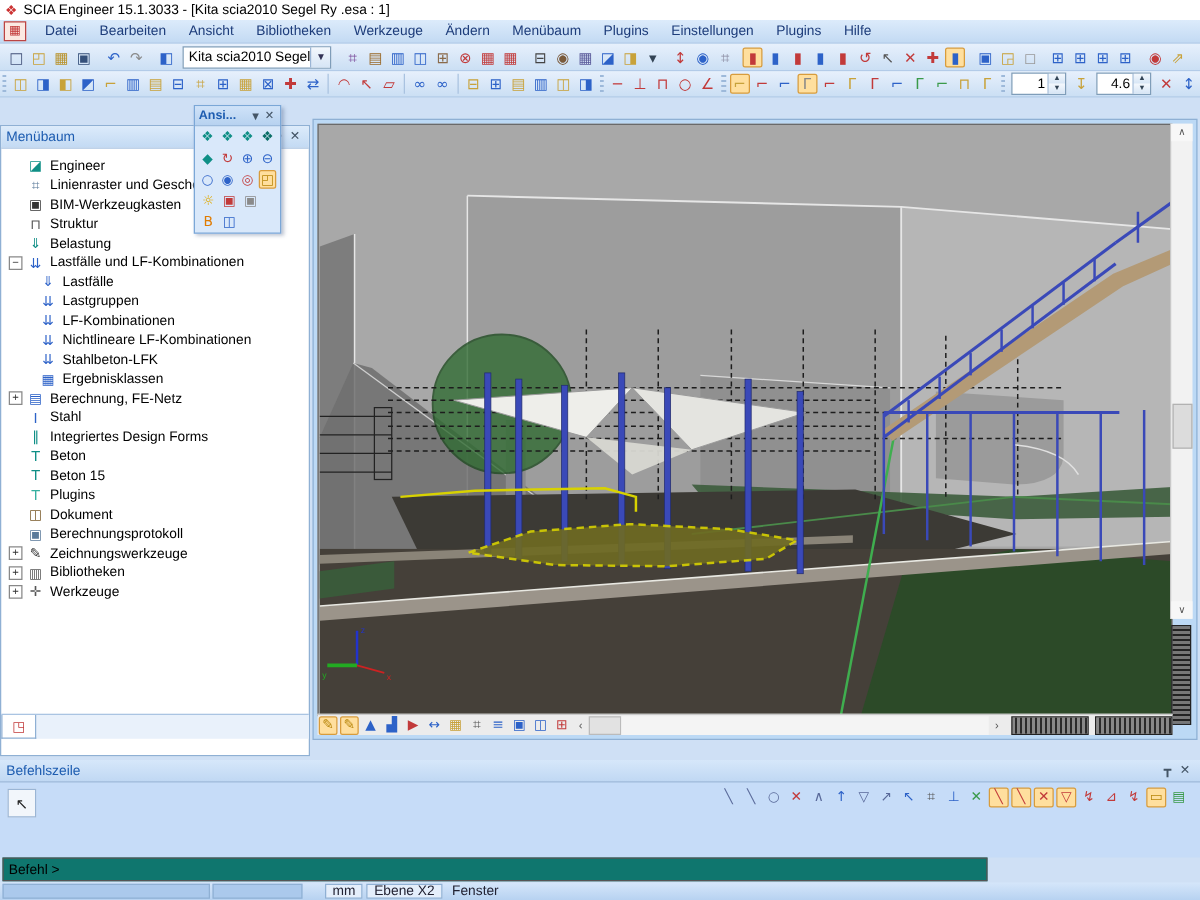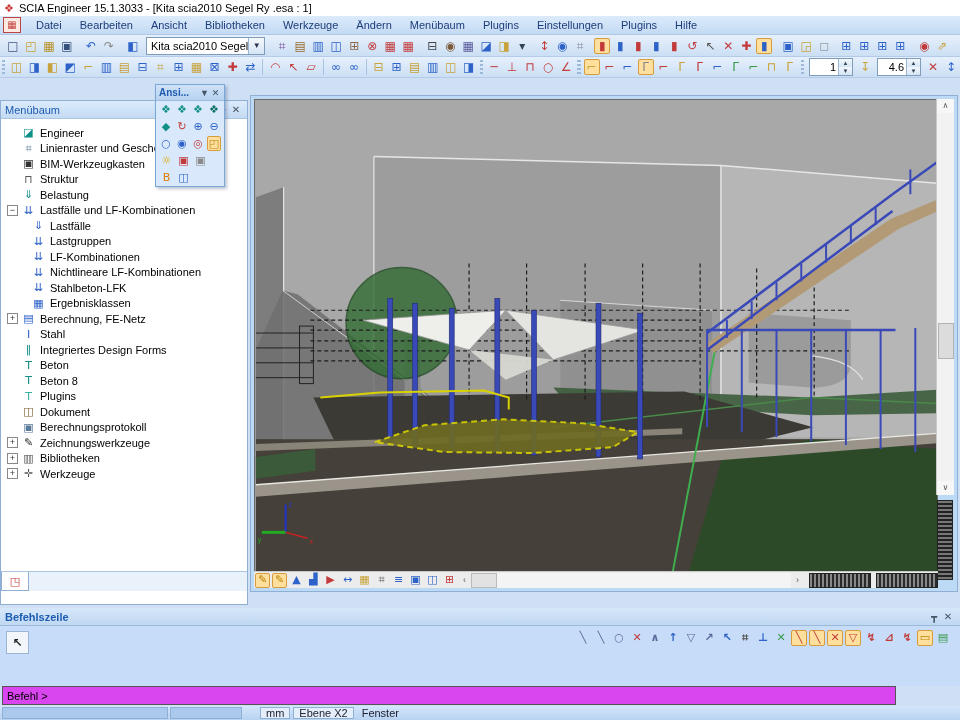--- a/index.html
+++ b/index.html
@@ -89,31 +89,31 @@
   .vp-bottom{position:absolute;left:3px;bottom:3px;width:684px;height:17px;background:#ececec;
     display:flex;align-items:center;border-top:1px solid #c9c9c9;box-sizing:border-box;}
   .vp-bottom .ticon{width:15px;height:15px;font-size:11px;}
   .hs-btn{width:13px;height:15px;text-align:center;font-size:9px;line-height:15px;color:#555;}
   .hs-thumb{width:24px;height:13px;background:#e2e2e2;border:1px solid #bbb;}
   .hs-track{flex:1;height:15px;background:#f4f4f4;}
   .hgrip{width:60px;height:13px;border:1px solid #222;margin-left:5px;
     background:repeating-linear-gradient(90deg,#888 0 2px,#2a2a2a 2px 4px);}
 
   
-  .cmd-panel{position:absolute;left:0;top:608px;width:960px;height:78px;background:#c6dcf8;font-weight:bold;}
+  .cmd-panel{position:absolute;left:0;top:608px;width:960px;height:78px;background:#c6dcf8;}
   .cmd-header{height:17px;background:linear-gradient(#d6e7fa,#c0d8f3);display:flex;align-items:center;
     padding:0 5px;color:#1d5cb0;border-bottom:1px solid #9db9d9;}
   .cmd-header .ph-title{flex:1;}
   .cursor-btn{position:absolute;left:6px;top:23px;width:21px;height:21px;background:#f2f6fb;
     border:1px solid #9ab5d5;display:flex;align-items:center;justify-content:center;font-size:12px;color:#222;}
   .snap-strip{position:absolute;right:8px;top:22px;display:flex;align-items:center;}
   .snap-strip .ticon{width:16px;height:16px;font-size:11px;}
 
   
-  .cmd-input{position:absolute;left:2px;top:686px;width:894px;height:19px;background:#d946ef;
+  .cmd-input{position:absolute;left:2px;top:686px;width:788px;height:19px;background:#0f766e;
     border:1px solid #555;box-sizing:border-box;display:flex;align-items:center;padding-left:4px;color:#000;}
   .statusbar{position:absolute;left:0;top:706px;width:960px;height:14px;
     background:linear-gradient(#d5e6fa,#b7d2f1);display:flex;align-items:center;color:#223;}
   .sb-seg{height:12px;background:#abc9ec;border:1px solid #8fb0d4;box-sizing:border-box;margin-left:2px;}
   .sb-cell{height:12px;background:#e4eefb;border:1px solid #8fb0d4;box-sizing:border-box;
     padding:0 5px;line-height:11px;margin-left:3px;}
   .sb-text{margin-left:8px;}
 </style>
 </head>
 <body>
@@ -394,21 +394,21 @@
           <span class="tree-label">Integriertes Design Forms</span>
         </div>
         <div class="tree-row lvl0">
           <span class="expander none"></span>
           <span class="tree-ic" style="color: rgb(15, 143, 134);">T</span>
           <span class="tree-label">Beton</span>
         </div>
         <div class="tree-row lvl0">
           <span class="expander none"></span>
           <span class="tree-ic" style="color: rgb(15, 143, 134);">T</span>
-          <span class="tree-label">Beton 8</span>
+          <span class="tree-label">Beton 15</span>
         </div>
         <div class="tree-row lvl0">
           <span class="expander none"></span>
           <span class="tree-ic" style="color: rgb(53, 176, 160);">T</span>
           <span class="tree-label">Plugins</span>
         </div>
         <div class="tree-row lvl0">
           <span class="expander none"></span>
           <span class="tree-ic" style="color: rgb(122, 90, 42);">◫</span>
           <span class="tree-label">Dokument</span>

